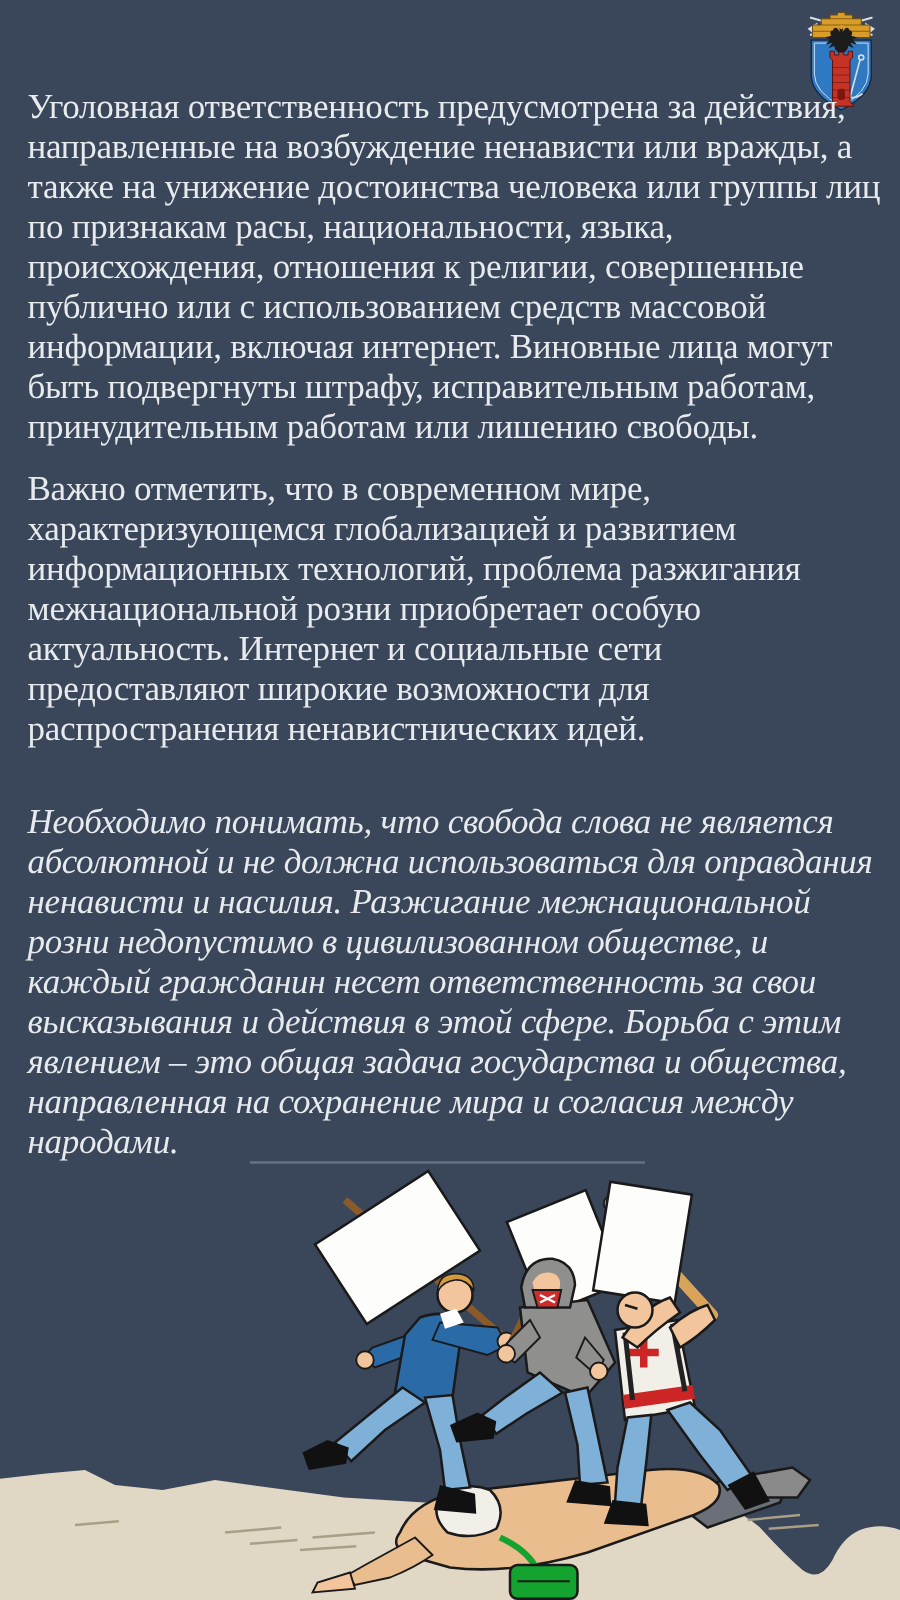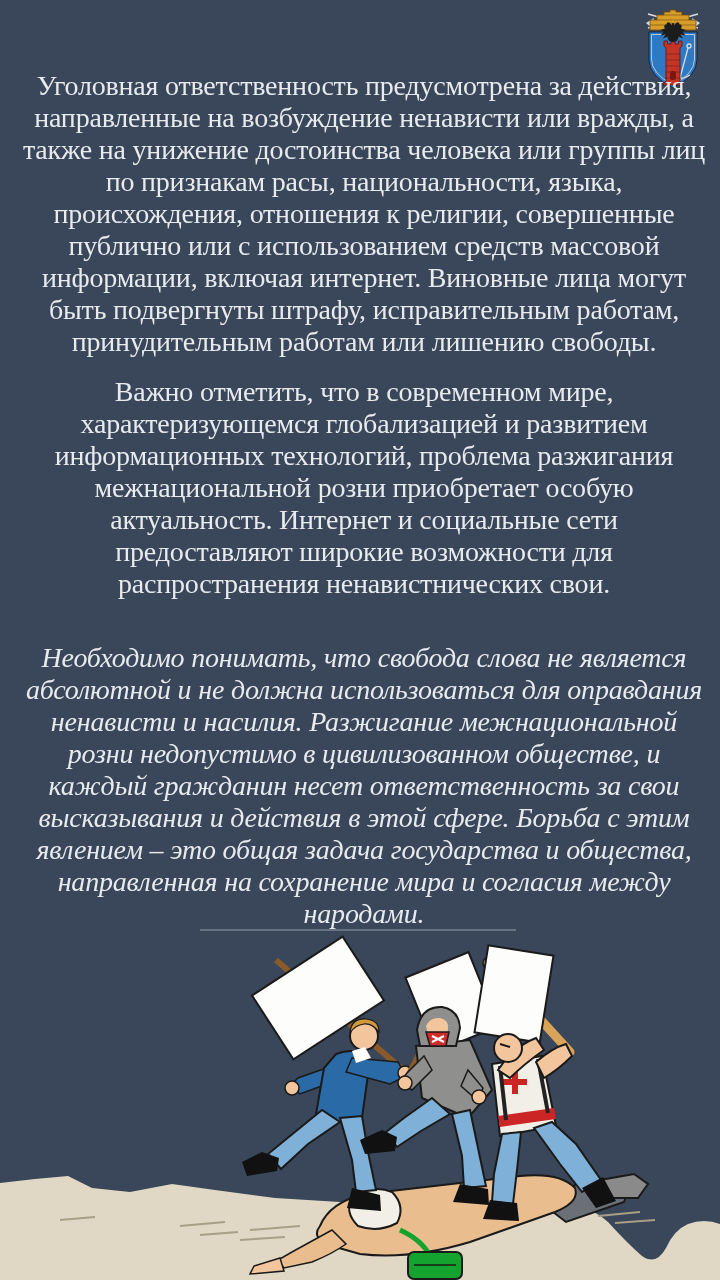--- a/index.html
+++ b/index.html
@@ -13,21 +13,21 @@
   .crest{
     position:absolute;top:8px;right:18px;
     width:58px;height:82px;
   }
   .content{
     position:absolute;top:70px;left:22px;right:14px;
     color:var(--text,#e7ebee);
     font-size:28px;line-height:32px;
     letter-spacing:-0.2px;
   }
-  .content p{margin:0 0 18px 0;text-align:center;}
+  .content p{margin:0 0 18px 0;}
   .content p.gap-large{margin-bottom:0;margin-top:42px;font-style:italic;}
   .divider{
     position:absolute;top:929px;left:200px;width:316px;height:2px;
     background:var(--divider,#7e8896);opacity:.65;border:0;margin:0;
   }
   .illustration{
     position:absolute;left:0;top:930px;width:720px;height:350px;
   }
 </style>
 </head>
@@ -69,21 +69,21 @@
       <line x1="22" y1="64" x2="36" y2="64"></line>
       <line x1="22" y1="70" x2="36" y2="70"></line>
     </g>
     <rect x="26" y="63" width="6" height="9" rx="2.5" style="fill:#7e1610"></rect>
     <path style="fill:var(--crest-eagle)" d="M29 34 C25 34 23.5 31 23.5 28.5 L19 30.5 L21.5 26.5 L16.5 27.5 L20 23.5 L16 22 L21 20.5 C19.5 18.5 20.5 16 22.5 16.5 C22.5 14.5 24.5 13.5 26 15 L28 17.5 L27.5 14 L29 15.5 L30.5 14 L30 17.5 L32 15 C33.5 13.5 35.5 14.5 35.5 16.5 C37.5 16 38.5 18.5 37 20.5 L42 22 L38 23.5 L41.5 27.5 L36.5 26.5 L39 30.5 L34.5 28.5 C34.5 31 33 34 29 34 Z"></path>
     <circle cx="29" cy="13.5" r="1.5" style="fill:var(--crest-crown)"></circle>
   </svg>
 
   <div class="content">
     <p>Уголовная ответственность предусмотрена за действия, направленные на возбуждение ненависти или вражды, а также на унижение достоинства человека или группы лиц по признакам расы, национальности, языка, происхождения, отношения к религии, совершенные публично или с использованием средств массовой информации, включая интернет. Виновные лица могут быть подвергнуты штрафу, исправительным работам, принудительным работам или лишению свободы.</p>
-    <p>Важно отметить, что в современном мире, характеризующемся глобализацией и развитием информационных технологий, проблема разжигания межнациональной розни приобретает особую актуальность. Интернет и социальные сети предоставляют широкие возможности для распространения ненавистнических свои.</p>
+    <p>Важно отметить, что в современном мире, характеризующемся глобализацией и развитием информационных технологий, проблема разжигания межнациональной розни приобретает особую актуальность. Интернет и социальные сети предоставляют широкие возможности для распространения ненавистнических идей.</p>
     <p class="gap-large">Необходимо понимать, что свобода слова не является абсолютной и не должна использоваться для оправдания ненависти и насилия. Разжигание межнациональной розни недопустимо в цивилизованном обществе, и каждый гражданин несет ответственность за свои высказывания и действия в этой сфере. Борьба с этим явлением – это общая задача государства и общества, направленная на сохранение мира и согласия между народами.</p>
   </div>
 
   <hr class="divider">
 
   <svg class="illustration" viewBox="0 0 720 350" aria-hidden="true">
 
     <path style="fill:var(--ground)" d="M0 253 L35 249 L68 246 L92 258 L130 262 L172 254 L215 260 L275 268 L340 272 L420 274 L480 268 L530 272 L560 270 Q590 276 608 292 Q628 314 642 326 Q656 336 666 318 Q674 300 688 294 Q704 288 720 294 L720 350 L0 350 Z"></path>
     <g style="stroke:var(--speckle);stroke-width:2">
       <line x1="180" y1="296" x2="225" y2="292"></line>

